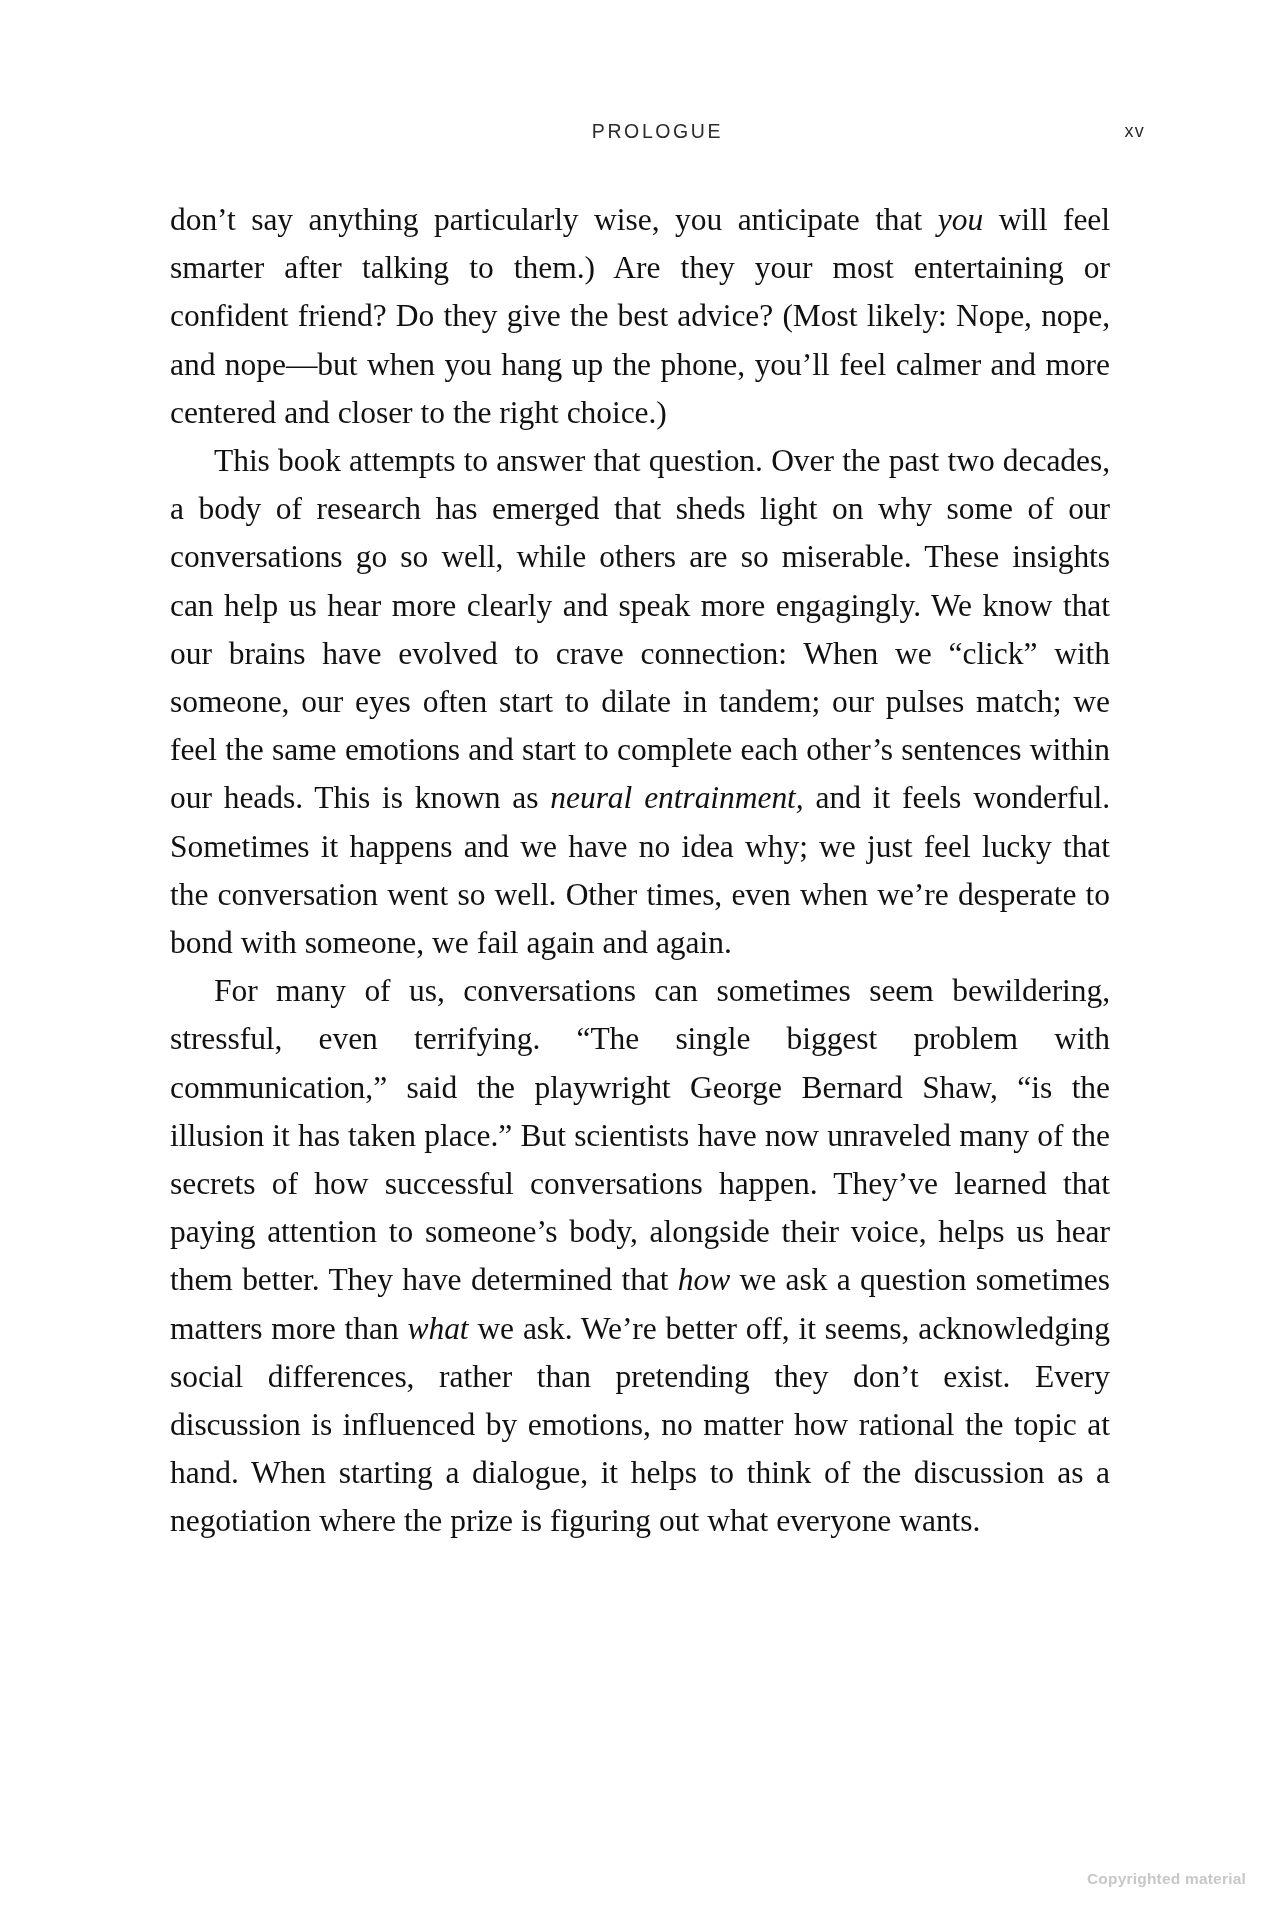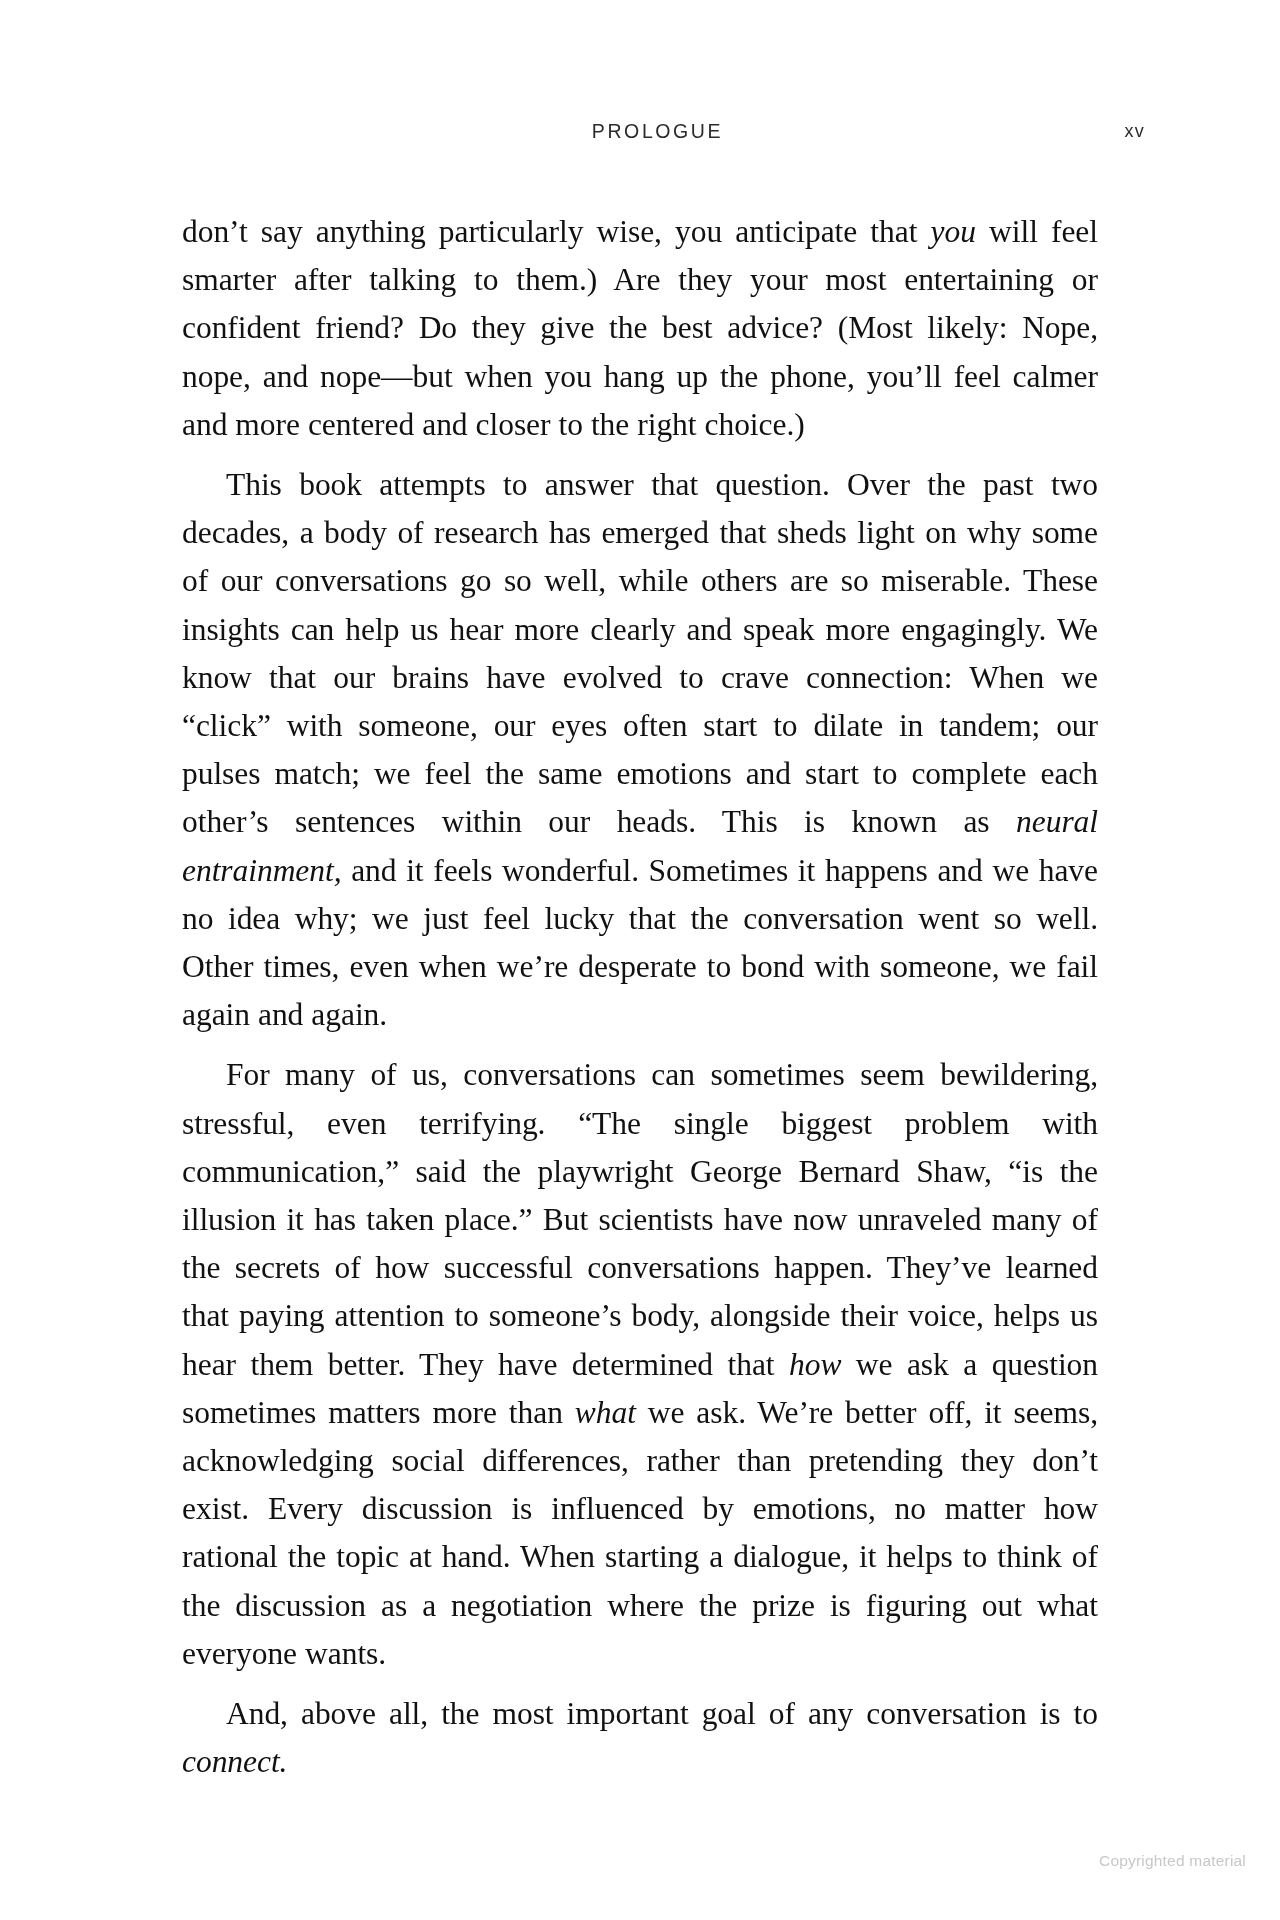--- a/index.html
+++ b/index.html
@@ -58,61 +58,61 @@
 
   
   .textblock {
     position: absolute;
     top: 196px;
     left: 170px;
     width: 940px;
   }
 
   p.body-para {
-    margin: 12px;
+    margin: 0;
     font-size: 31.5px;
     line-height: 48.2px;
     text-align: justify;
     text-justify: inter-word;
     color: #111111;
     letter-spacing: -0.05px;
     word-spacing: 0.2px;
     hyphens: none;
   }
   p.body-para.indent {
     text-indent: 44px;
   }
   p.body-para em {
     font-style: italic;
   }
 
   
   .copyright-watermark {
     position: absolute;
     right: 34px;
-    bottom: 50px;
+    bottom: 32px;
     font-family: "Liberation Sans", "DejaVu Sans", sans-serif;
     font-size: 15.5px;
     color: #c8c8c8;
     letter-spacing: 0.2px;
     white-space: nowrap;
+    font-weight: bold;
   }
 </style>
 </head>
 <body>
 
 <div class="page">
 
   <div class="running-head">
     <div class="running-head-title">PROLOGUE</div>
     <div class="running-head-folio">xv</div>
   </div>
 
   <div class="textblock">
       <p class="body-para"><span>don’t say anything particularly wise, you anticipate that </span><em>you</em><span> will feel smarter after talking to them.) Are they your most entertaining or confident friend? Do they give the best advice? (Most likely: Nope, nope, and nope—but when you hang up the phone, you’ll feel calmer and more centered and closer to the right choice.)</span></p>
       <p class="body-para indent"><span>This book attempts to answer that question. Over the past two decades, a body of research has emerged that sheds light on why some of our conversations go so well, while others are so miserable. These insights can help us hear more clearly and speak more engagingly. We know that our brains have evolved to crave connection: When we “click” with someone, our eyes often start to dilate in tandem; our pulses match; we feel the same emotions and start to complete each other’s sentences within our heads. This is known as </span><em>neural entrainment,</em><span> and it feels wonderful. Sometimes it happens and we have no idea why; we just feel lucky that the conversation went so well. Other times, even when we’re desperate to bond with someone, we fail again and again.</span></p>
       <p class="body-para indent"><span>For many of us, conversations can sometimes seem bewildering, stressful, even terrifying. “The single biggest problem with communication,” said the playwright George Bernard Shaw, “is the illusion it has taken place.” But scientists have now unraveled many of the secrets of how successful conversations happen. They’ve learned that paying attention to someone’s body, alongside their voice, helps us hear them better. They have determined that </span><em>how</em><span> we ask a question sometimes matters more than </span><em>what</em><span> we ask. We’re better off, it seems, acknowledging social differences, rather than pretending they don’t exist. Every discussion is influenced by emotions, no matter how rational the topic at hand. When starting a dialogue, it helps to think of the discussion as a negotiation where the prize is figuring out what everyone wants.</span></p>
-      <p class="body-para indent"><span>And, above all, the most important goal of any conversation is to </span><em>connect.</em></p>
     </div>
 
   <div class="copyright-watermark">Copyrighted material</div>
 
 </div>
 
 </body></html>

